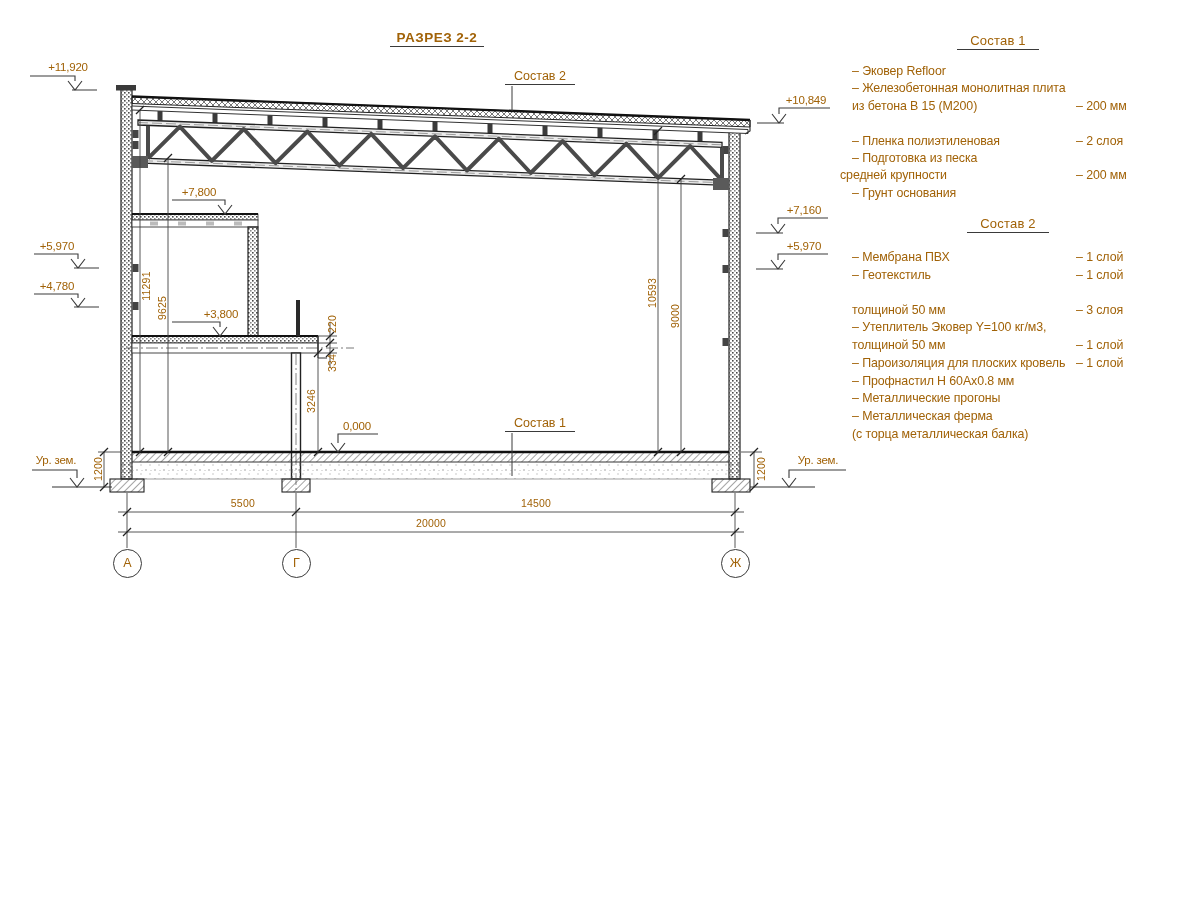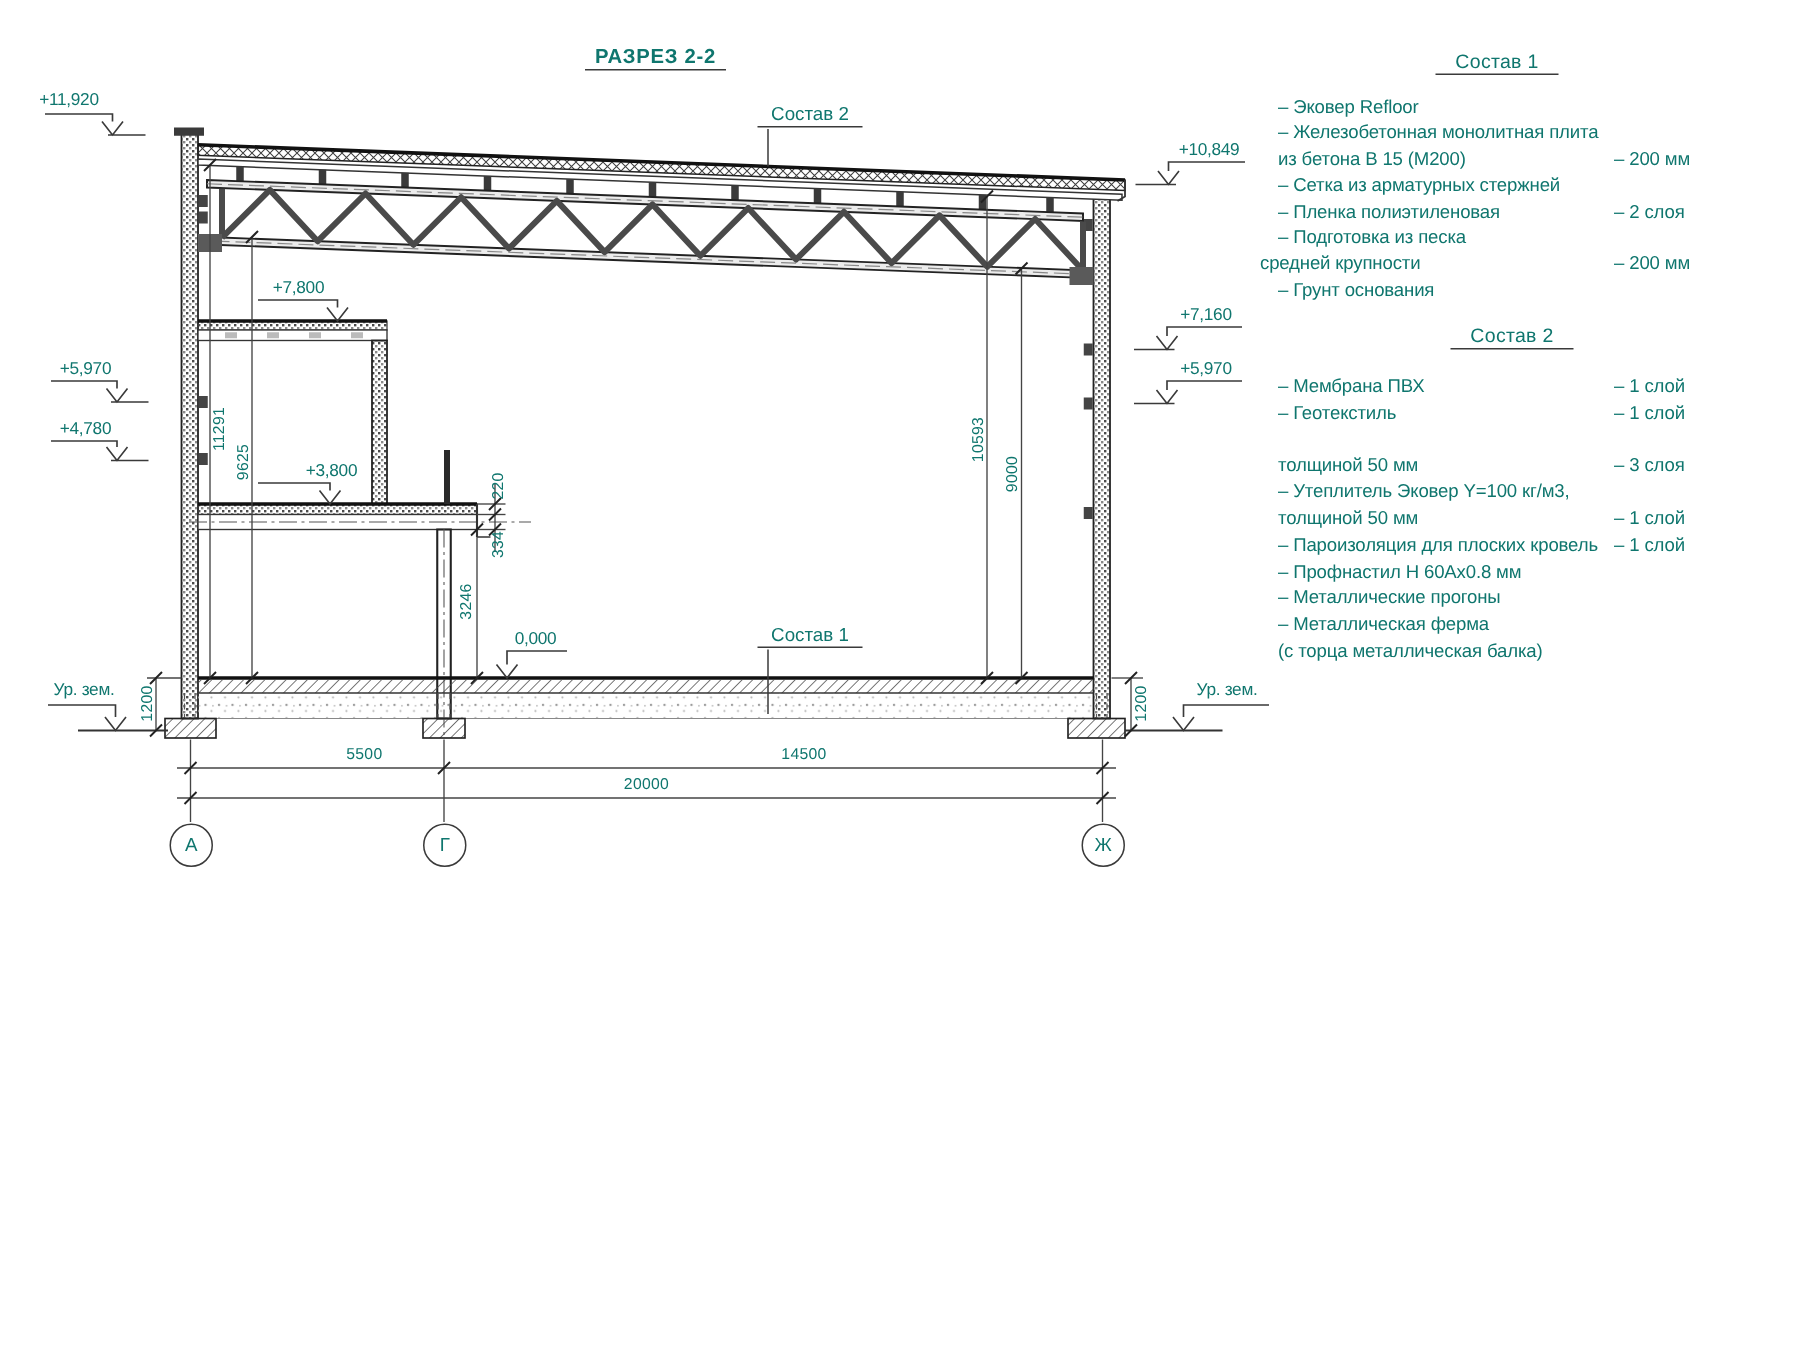--- a/index.html
+++ b/index.html
@@ -1,17 +1,17 @@
 <!DOCTYPE html>
 <html><head>
 <meta charset="utf-8">
 <style>
   html,body{margin:0;padding:0;background:#fff;}
   .canvas{position:relative;width:1200px;height:900px;background:#fff;overflow:hidden;
-          font-family:"Liberation Sans",sans-serif;color:#0f766e;}
+          font-family:"Liberation Sans",sans-serif;color:#a16207;}
   .canvas svg{position:absolute;left:0;top:0;}
   .t{position:absolute;white-space:nowrap;line-height:12px;}
   .dim{font-size:10.5px;letter-spacing:.2px;}
   .elev{font-size:11.5px;letter-spacing:-.2px;}
   .rot{transform:rotate(-90deg);transform-origin:center center;text-align:center;}
   .ctr{text-align:center;}
   .ttl{font-size:13px;border-bottom:1.1px solid #3a3a3a;text-align:center;padding-bottom:2px;letter-spacing:.2px;}
   .big{font-size:13.5px;font-weight:bold;letter-spacing:.5px;}
   .callout{font-size:12.5px;border-bottom:1.1px solid #3a3a3a;text-align:center;padding-bottom:2px;}
   .axis{position:absolute;width:27px;height:27px;border:1.3px solid #3a3a3a;border-radius:50%;
@@ -211,21 +211,21 @@
         <path d="M731 536 L739 528"></path>
   </g>
 
 </svg>
 
 <div class="t ttl big" style="left:390px;top:32px;width:94px;">РАЗРЕЗ 2-2</div>
 
 <div class="t callout" style="left:505px;top:70px;width:70px;">Состав 2</div>
 <div class="t callout" style="left:505px;top:417px;width:70px;">Состав 1</div>
 
-<div class="t elev ctr" style="left:16px;top:61px;width:60px;">+11,920</div>
+<div class="t elev ctr" style="left:38px;top:61px;width:60px;">+11,920</div>
 <div class="t elev ctr" style="left:27px;top:240px;width:60px;">+5,970</div>
 <div class="t elev ctr" style="left:27px;top:280px;width:60px;">+4,780</div>
 <div class="t elev ctr" style="left:776px;top:94px;width:60px;">+10,849</div>
 <div class="t elev ctr" style="left:774px;top:204px;width:60px;">+7,160</div>
 <div class="t elev ctr" style="left:774px;top:240px;width:60px;">+5,970</div>
 <div class="t elev ctr" style="left:169px;top:186px;width:60px;">+7,800</div>
 <div class="t elev ctr" style="left:169px;top:308px;width:60px;margin-left:22px;">+3,800</div>
 <div class="t elev ctr" style="left:327px;top:420px;width:60px;">0,000</div>
 <div class="t elev ctr" style="left:26px;top:454px;width:60px;">Ур. зем.</div>
 <div class="t elev ctr" style="left:788px;top:454px;width:60px;">Ур. зем.</div>
@@ -246,21 +246,20 @@
 
 <div class="axis" style="left:113px;top:549px;">А</div>
 <div class="axis" style="left:282px;top:549px;">Г</div>
 <div class="axis" style="left:721px;top:549px;">Ж</div>
 
 <div class="t ttl" style="left:957px;top:35px;width:82px;">Состав 1</div>
 
 <div class="row" style="top:64px;"><span class="lbl">– Эковер Refloor</span><span class="val"></span></div>
 <div class="row" style="top:81px;"><span class="lbl">– Железобетонная  монолитная плита</span><span class="val"></span></div>
 <div class="row" style="top:99px;"><span class="lbl ind">из бетона В 15 (М200)</span><span class="val">– 200 мм</span></div>
-<div class="row" style="top:116px;"><span class="lbl">– Сетка из арматурных стержней</span><span class="val"></span></div>
 <div class="row" style="top:134px;"><span class="lbl">– Пленка полиэтиленовая</span><span class="val">– 2 слоя</span></div>
 <div class="row" style="top:151px;"><span class="lbl">– Подготовка из песка</span><span class="val"></span></div>
 <div class="row" style="top:168px;"><span class="lbl out">средней крупности</span><span class="val">– 200 мм</span></div>
 <div class="row" style="top:186px;"><span class="lbl">– Грунт основания</span><span class="val"></span></div>
 
 <div class="t ttl" style="left:967px;top:218px;width:82px;">Состав 2</div>
 
 <div class="row" style="top:250px;"><span class="lbl">– Мембрана ПВХ</span><span class="val">– 1 слой</span></div>
 <div class="row" style="top:268px;"><span class="lbl">– Геотекстиль</span><span class="val">– 1 слой</span></div>
 <div class="row" style="top:303px;"><span class="lbl ind">толщиной 50 мм</span><span class="val">– 3 слоя</span></div>

